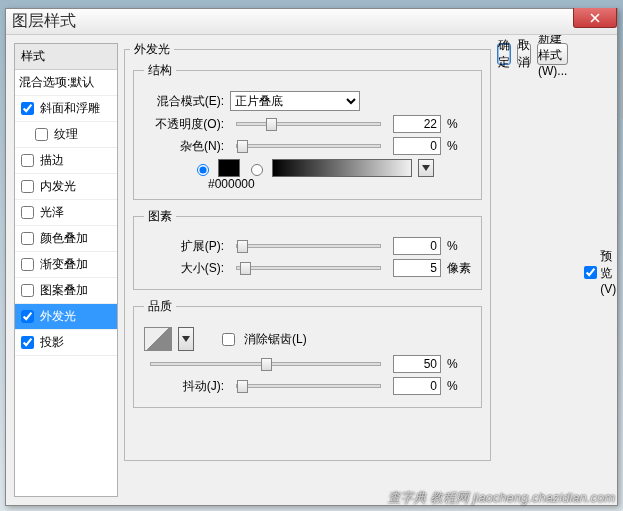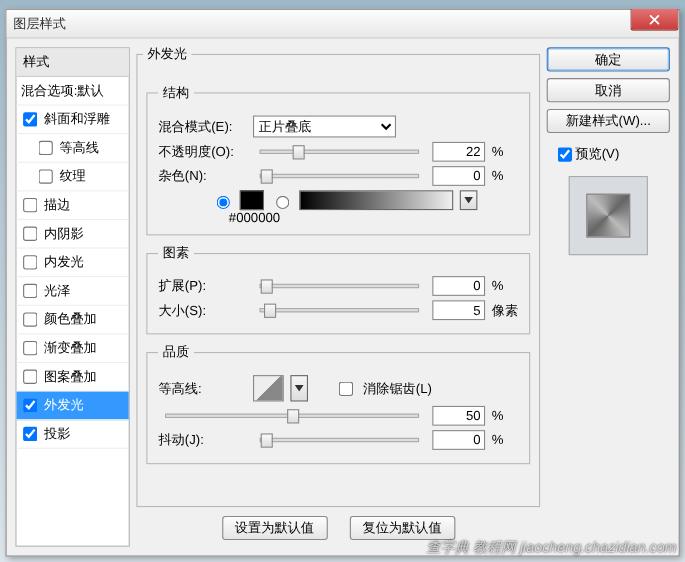--- a/index.html
+++ b/index.html
@@ -1,49 +1,49 @@
 <!DOCTYPE html>
 <html><head>
 <meta charset="utf-8">
 <style>
 * { box-sizing: border-box; font-family: "Microsoft YaHei", SimSun, sans-serif; font-size: 12px; }
 body { margin: 0; background: linear-gradient(to bottom, #9fb8c8 0%, #dce5ea 100%); width: 623px; height: 511px; position: relative; }
 .dialog { position: absolute; top: 8px; left: 5px; width: 613px; height: 498px; background: #f0f0f0; border: 1px solid #888; box-shadow: 2px 2px 6px rgba(0,0,0,0.3); }
 .titlebar { height: 26px; background: linear-gradient(to bottom, #fdfdfd, #e8e8e8); border-bottom: 1px solid #ccc; display: flex; align-items: center; padding: 0 6px; position: relative; }
-.titlebar .title { font-size: 12px; color: #333; }
+.titlebar .title { font-size: 16px; color: #333; }
 .closebtn { position: absolute; right: 0; top: -1px; width: 44px; height: 20px; background: linear-gradient(to bottom, #e57373, #c93c3c); border: 1px solid #8a2a2a; border-top: none; border-radius: 0 0 3px 3px; color: #fff; display: flex; align-items: center; justify-content: center; cursor: pointer; }
 .body { display: flex; padding: 8px; gap: 6px; height: calc(100% - 26px); }
 .leftpanel { width: 104px; border: 1px solid #b0b0b0; background: #fff; }
 .lefthead { background: #e8e8e8; border-bottom: 1px solid #ccc; padding: 4px 6px; }
 .leftitem { padding: 4px 4px; display: flex; gap: 4px; cursor: pointer; border-bottom: 1px solid #eee; }
 .leftitem.sel { background: #3399ff; color: #fff; }
 .leftitem input[type=checkbox] { margin: 0 2px; }
 .indent { padding-left: 18px; }
 .middle { flex: 1; position: relative; }
 .midtitle { position: absolute; top: -2px; left: 6px; background: #f0f0f0; padding: 0 4px; font-size: 12px; z-index: 2; }
-.midbox { border: 1px solid #b8b8b8; position: absolute; top: 6px; left: 0; right: 0; bottom: 36px; padding: 26px 8px 8px; }
+.midbox { border: 1px solid #b8b8b8; position: absolute; top: 6px; left: 0; right: 0; bottom: 36px; padding: 12px 8px 8px; }
 fieldset { border: 1px solid #b8b8b8; margin: 0 0 8px 0; padding: 8px 10px; }
 fieldset legend { padding: 0 4px; font-size: 12px; }
 .row { display: flex; align-items: center; margin: 4px 0; gap: 6px; }
-.lbl { width: 80px; text-align: left; }
+.lbl { width: 80px; text-align: right; }
 .slider { flex: 1; height: 4px; background: #ddd; border: 1px solid #aaa; position: relative; margin: 0 6px; }
 .slider .thumb { position: absolute; top: -5px; width: 11px; height: 13px; background: linear-gradient(#fafafa,#ddd); border: 1px solid #888; }
 .numbox { width: 48px; height: 18px; border: 1px solid #888; background: #fff; text-align: right; padding: 0 3px; }
 .unit { width: 24px; }
 select { height: 20px; border: 1px solid #888; background: #fff; }
 .colorrow { display: flex; align-items: center; gap: 6px; margin:4px 0 0 48px; }
 .radio { width: 12px; height: 12px; }
 .swatch { width: 22px; height: 18px; border: 1px solid #666; background: #000; }
 .gradbox { width: 140px; height: 18px; border: 1px solid #666; background: linear-gradient(to right, #000, rgba(0,0,0,0)); position: relative; }
 .gradbox::after { content:""; position:absolute; inset:0; background: repeating-conic-gradient(#ccc 0 25%, #fff 0 50%) 0 0/10px 10px; z-index:-1;}
 .gradarrow { width: 16px; height: 18px; border: 1px solid #666; background: linear-gradient(#f6f6f6,#ddd); display: flex; align-items: center; justify-content: center; }
 .contour { width: 28px; height: 24px; border:1px solid #888; background: linear-gradient(135deg, #eee 50%, #888 50%); }
 .btmrow { position: absolute; bottom: 6px; left: 0; right: 0; display: flex; justify-content: center; gap: 20px; }
 .btn { min-width: 96px; height: 22px; border: 1px solid #888; background: linear-gradient(#fdfdfd,#e5e5e5); border-radius: 3px; cursor: pointer; display:flex;align-items:center;justify-content:center; padding:0 8px;}
-.rightpanel { width: 112px; display: flex; flex-direction: column; gap: 6px; align-items: stretch; }
+.rightpanel { width: 112px; display: flex; gap: 6px; align-items: stretch; }
 .rbtn { height: 22px; border: 1px solid #888; background: linear-gradient(#fdfdfd,#e5e5e5); border-radius: 3px; cursor: pointer; display:flex;align-items:center;justify-content:center;}
 .rbtn.primary { border: 1px solid #3a78c0; box-shadow: 0 0 0 1px #8fc0f0 inset; }
 .prevlabel { display:flex; align-items:center; gap:0; margin-top:4px; margin-left:6px;}
 .preview { width: 72px; height: 72px; border: 1px solid #aaa; background: #d8dce0; margin: 4px auto 0; display:flex; align-items:center; justify-content:center;}
 .preview .stud { width:40px; height:40px; background: conic-gradient(from 45deg, #666, #bbb, #666, #bbb, #666); border:1px solid #777;}
 .watermark { position:absolute; bottom:4px; right:8px; color:rgba(255,255,255,0.7); font-size:13px; font-style:italic; text-shadow:0 0 2px #000;}
 .hexlabel { margin-left: 64px; font-size: 12px; }
 </style>
 </head>
 <body>
@@ -64,33 +64,25 @@
       <div class="leftitem">
         <span>混合选项:默认</span>
       </div>
       <div id="style-items">
           <div class="leftitem">
             <input type="checkbox" checked="" style="">
             <span>斜面和浮雕</span>
           </div>
           <div class="leftitem indent">
             <input type="checkbox" style="">
-            <span>等高线</span>
-          </div>
-          <div class="leftitem indent">
-            <input type="checkbox" style="">
             <span>纹理</span>
           </div>
           <div class="leftitem">
             <input type="checkbox" style="">
             <span>描边</span>
-          </div>
-          <div class="leftitem">
-            <input type="checkbox" style="">
-            <span>内阴影</span>
           </div>
           <div class="leftitem">
             <input type="checkbox" style="">
             <span>内发光</span>
           </div>
           <div class="leftitem">
             <input type="checkbox" style="">
             <span>光泽</span>
           </div>
           <div class="leftitem">
@@ -174,21 +166,20 @@
                 <div class="thumb" style="left:2%"></div>
               </div>
             <input class="numbox" value="5" style="">
             <span class="unit">像素</span>
           </div>
         </fieldset>
 
         <fieldset>
           <legend>品质</legend>
           <div class="row">
-            <span class="lbl">等高线:</span>
             <div class="contour"></div>
             <div class="gradarrow" style="height:24px">
               <svg width="8" height="6">
                   <path d="M0 0 L8 0 L4 6 Z" fill="#333"></path>
                 </svg>
             </div>
             <span style="width:12px"></span>
             <input type="checkbox" style="">
             <span>消除锯齿(L)</span>
           </div>
@@ -202,28 +193,20 @@
           <div class="row">
             <span class="lbl">抖动(J):</span>
             <div class="slider">
                 <div class="thumb" style="left:0%"></div>
               </div>
             <input class="numbox" value="0" style="">
             <span class="unit">%</span>
           </div>
         </fieldset>
       </div>
-      <div class="btmrow">
-        <div class="btn">
-            <span>设置为默认值</span>
-          </div>
-        <div class="btn">
-            <span>复位为默认值</span>
-          </div>
-      </div>
     </div>
 
     <div class="rightpanel">
       <div class="rbtn primary">
           <span>确定</span>
         </div>
       <div class="rbtn">
           <span>取消</span>
         </div>
       <div class="rbtn">

